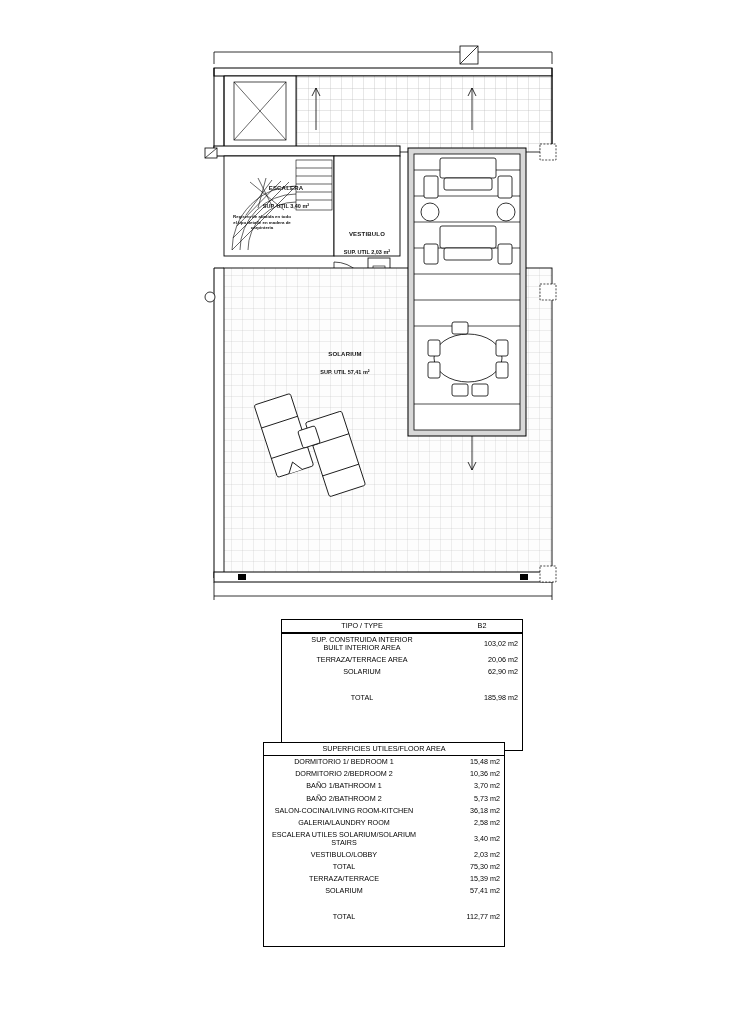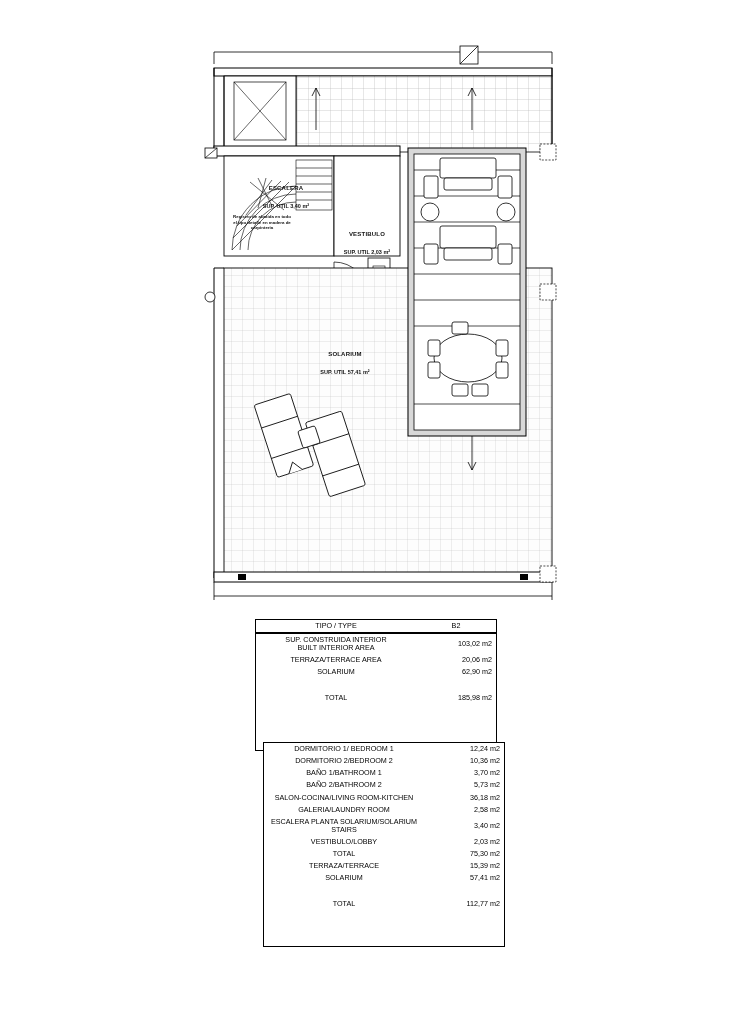--- a/index.html
+++ b/index.html
@@ -261,21 +261,21 @@
       <span class="t1">VESTIBULO</span><br>
       <span class="t2">SUP. UTIL 2,03 m²</span>
     </div>
 
     <div class="planlabel" style="left:295px; top:342px; width:100px;">
       <span class="t1">SOLARIUM</span><br>
       <span class="t2">SUP. UTIL 57,41 m²</span>
     </div>
   </div>
 
-  <div class="tablewrap" style="left:255px; top:619px; width:242px; height:132px;">
+  <div class="tablewrap" style="left:281px; top:619px; width:242px; height:132px;">
     <table class="areas">
       <tbody>
         <tr class="hdr bb">
           <td class="lbl">TIPO / TYPE</td>
           <td class="valc">B2</td>
         </tr>
         <tr class="sep">
             <td colspan="2"></td>
           </tr>
         <tr>
@@ -298,23 +298,26 @@
           <td class="lbl">TOTAL</td>
           <td class="val">185,98 m2</td>
         </tr>
       </tbody>
     </table>
   </div>
 
   <div class="tablewrap" style="left:263px; top:742px; width:242px; height:205px;">
     <table class="areas">
       <tbody>
+        <tr class="hdr bb">
+          <td class="lbl" colspan="2">SUPERFICIES UTILES/FLOOR AREA</td>
+        </tr>
         <tr>
           <td class="lbl">DORMITORIO 1/ BEDROOM 1</td>
-          <td class="val">12,24 m2</td>
+          <td class="val">15,48 m2</td>
         </tr>
         <tr>
           <td class="lbl">DORMITORIO 2/BEDROOM 2</td>
           <td class="val">10,36 m2</td>
         </tr>
         <tr>
           <td class="lbl">BAÑO 1/BATHROOM 1</td>
           <td class="val">3,70 m2</td>
         </tr>
         <tr>
@@ -323,21 +326,21 @@
         </tr>
         <tr>
           <td class="lbl">SALON-COCINA/LIVING ROOM-KITCHEN</td>
           <td class="val">36,18 m2</td>
         </tr>
         <tr>
           <td class="lbl">GALERIA/LAUNDRY ROOM</td>
           <td class="val">2,58 m2</td>
         </tr>
         <tr>
-          <td class="lbl">ESCALERA PLANTA SOLARIUM/SOLARIUM STAIRS</td>
+          <td class="lbl">ESCALERA UTILES SOLARIUM/SOLARIUM STAIRS</td>
           <td class="val">3,40 m2</td>
         </tr>
         <tr>
           <td class="lbl">VESTIBULO/LOBBY</td>
           <td class="val">2,03 m2</td>
         </tr>
         <tr>
           <td class="lbl">TOTAL</td>
           <td class="val">75,30 m2</td>
         </tr>

